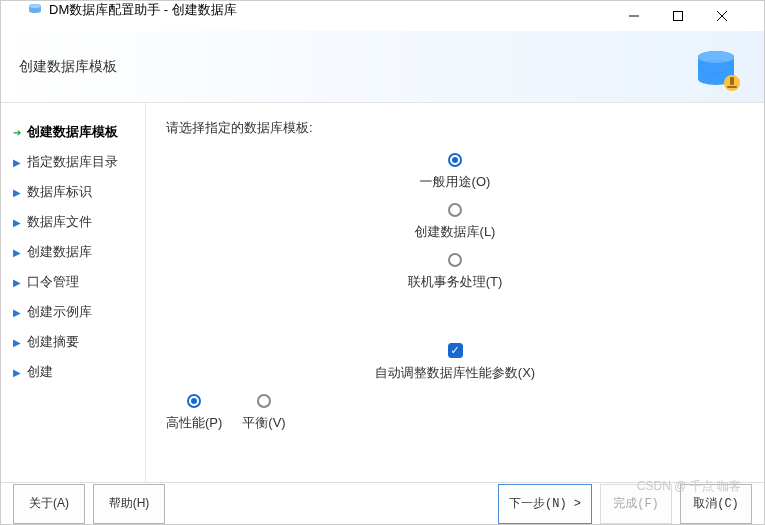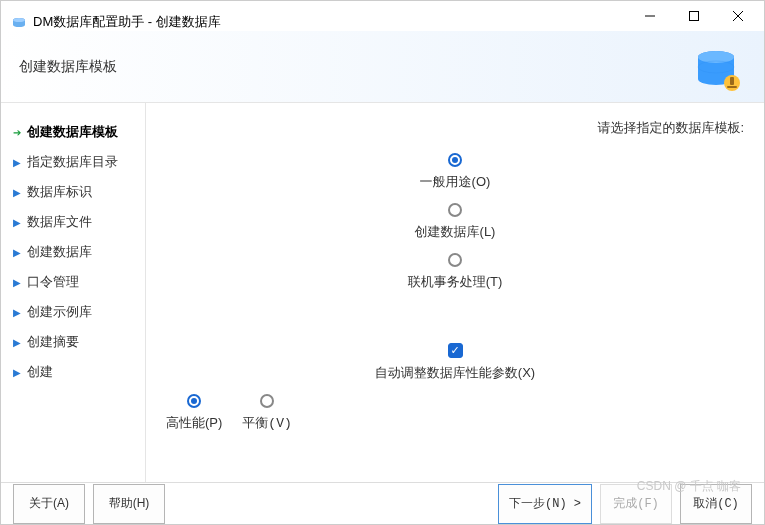--- a/index.html
+++ b/index.html
@@ -11,22 +11,22 @@
   height: 525px;
   overflow: hidden;
   border: 1px solid #ccc;
   display: flex;
   flex-direction: column;
   color: #333;
 }
 .titlebar {
   height: 30px;
   display: flex;
-  align-items: flex-end;
-  padding: 0 4px;
+  align-items: flex-start;
+  padding: 0 20px;
   background: #fff;
 }
 .titlebar .app-icon { width: 16px; height: 16px; margin: 0 6px; display:flex; align-items:center; justify-content:center;}
 .titlebar .title { flex: 1; font-size: 13px; color: #000; }
 .winbtn { width: 44px; height: 30px; display: flex; align-items: center; justify-content: center; color: #000; }
 
 .header-section {
   height: 72px;
   background: linear-gradient(to right, #ffffff, #eaf3fd);
   border-bottom: 1px solid #e5e5e5;
@@ -62,21 +62,20 @@
   cursor: default;
 }
 .side-item .arrow { color: #2a7ad4; font-size: 10px; width: 10px; display:inline-block;}
 .side-item.active .arrow { color: #1a9e3e; }
 .side-item.active .label { font-weight: bold; color: #000; }
 .side-item .label { color: #333; }
 
 .content {
   flex: 1;
   padding: 16px 20px;
-  text-align: right;
 }
 .content-title { font-size: 13px; color: #333; margin-bottom: 16px; }
 .radio-row, .check-row {
   display: flex;
   align-items: center;
   gap: 6px;
   margin-bottom: 12px;
   font-size: 13px;
   flex-direction: column;
 }
@@ -236,21 +235,21 @@
       <span class="checkbox checked">✓</span>
       <span>自动调整数据库性能参数(X)</span>
     </div>
     <div class="radio-group-sub" id="perf-radios">
         <div class="radio-row" style="margin-bottom: 0px;">
           <span class="radio-outer checked">
             <span class="radio-inner"></span>
           </span>
           <span>高性能(P)</span>
         </div>
-        <div class="radio-row" style="margin-bottom: 16px; font-family: Liberation Mono, monospace;">
+        <div class="radio-row" style="margin-bottom: 16px;">
           <span class="radio-outer"></span>
           <span>平衡(V)</span>
         </div>
       </div>
   </div>
 </div>
 
 <div class="footer">
   <div class="footer-left">
     <div class="btn">关于(A)</div>

